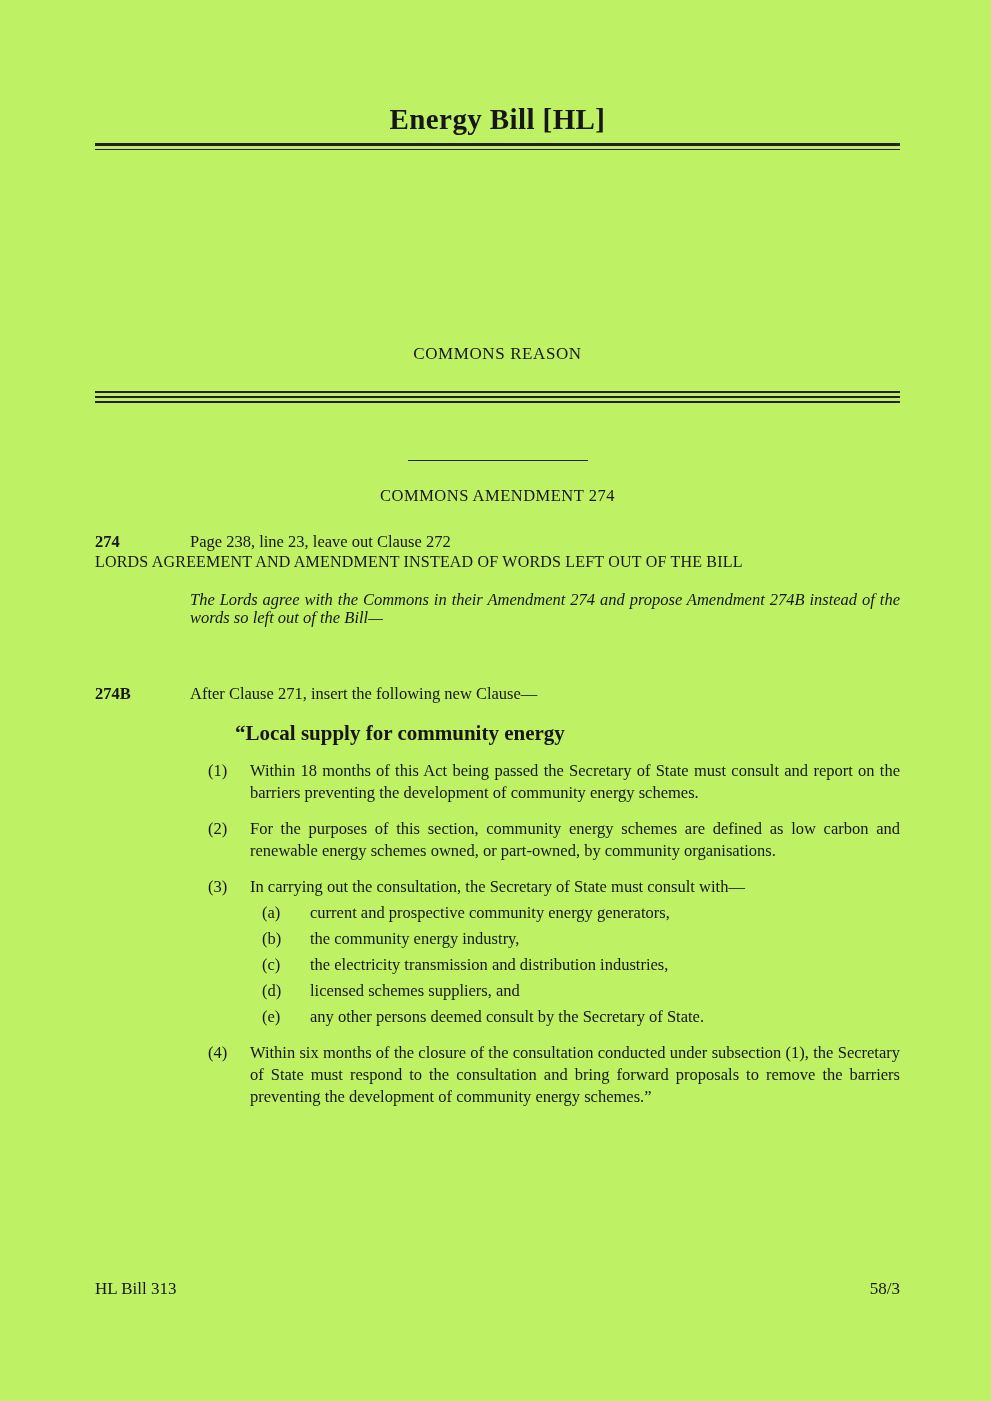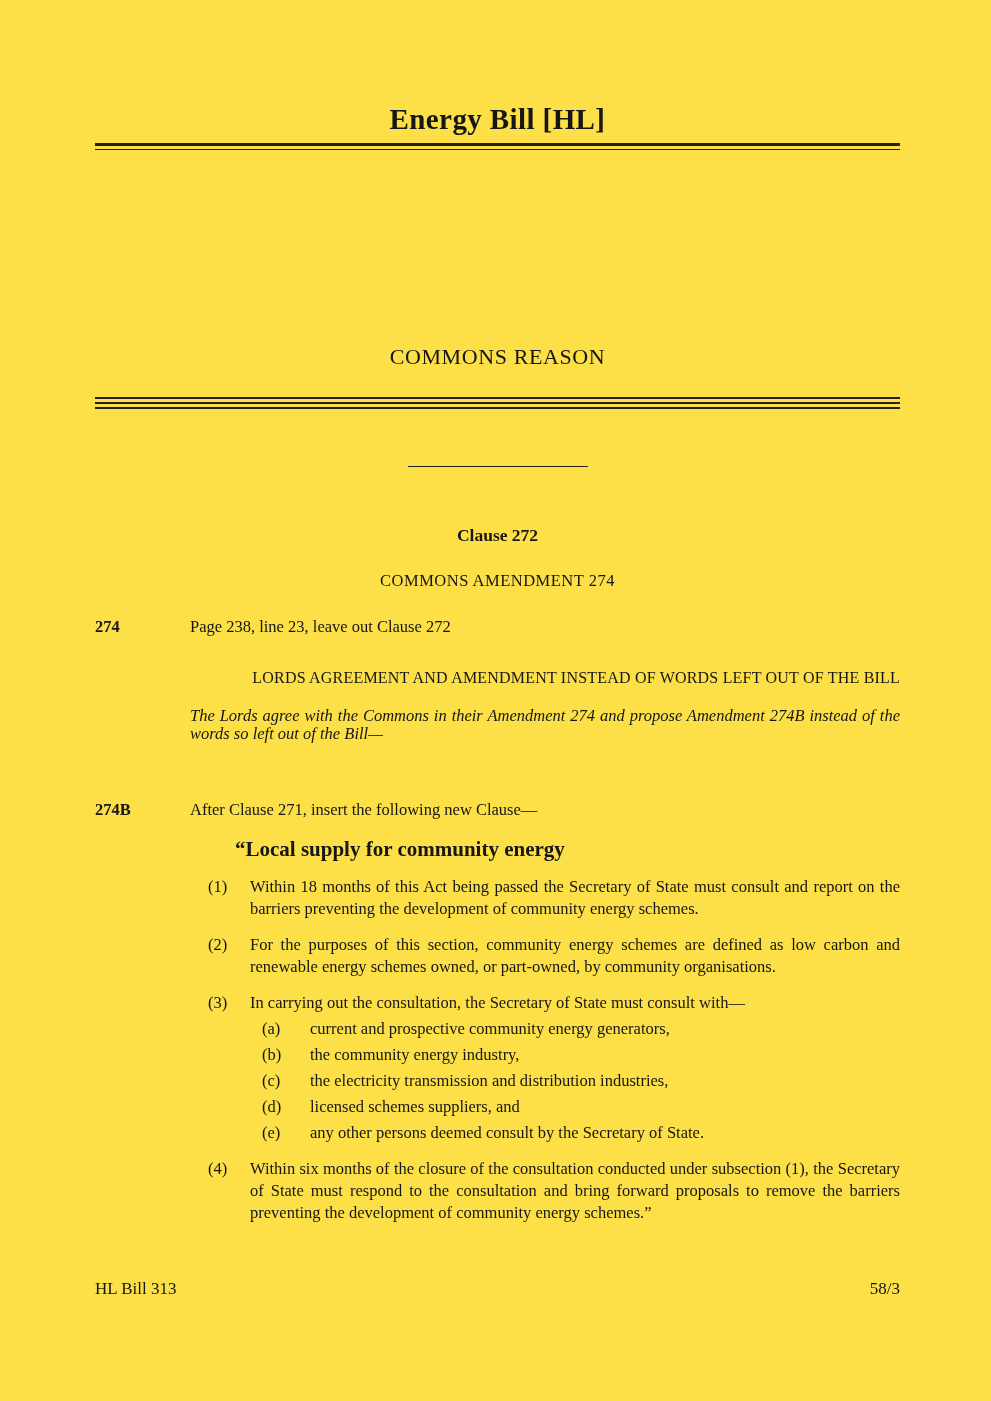--- a/index.html
+++ b/index.html
@@ -1,21 +1,21 @@
 <!DOCTYPE html>
 <html><head>
 <meta charset="utf-8">
 <style>
   * { margin: 0; padding: 0; box-sizing: border-box; }
   html, body { background: #ffffff; }
   .page {
     position: relative;
     width: 991px;
     height: 1401px;
-    background: #fde047;
+    background: #bef264;
     font-family: "Liberation Serif", serif;
     color: #161616;
     overflow: hidden;
     margin: 0 auto;
   }
   .content { position: absolute; left: 95px; right: 91px; top: 0; }
 
   .doc-title {
     margin-top: 103px;
     text-align: center;
@@ -26,21 +26,21 @@
   .title-rule {
     margin-top: 7px;
     height: 7px;
     border-top: 3px solid #222;
     border-bottom: 1px solid #222;
   }
 
   .section-heading {
     margin-top: 194px;
     text-align: center;
-    font-size: 22px;
+    font-size: 17px;
     letter-spacing: 0.6px;
   }
 
   .ref-box { margin-top: 27px; }
   .ref-rule-top { height: 6px; border-top: 2px solid #222; border-bottom: 1px solid #222; }
   .ref-note {
     padding: 7px 10px 6px;
     text-align: center;
     font-style: italic;
     font-size: 16.5px;
@@ -64,22 +64,21 @@
     text-align: center;
     font-size: 16.5px;
     letter-spacing: 0.5px;
   }
 
   .amd-row { display: flex; margin-top: 25px; font-size: 16.5px; line-height: 22px; }
   .amd-num { width: 95px; font-weight: 700; }
   .amd-text { flex: 1; }
 
   .lords-heading {
-    margin-top: 31px;
-    text-align: right;
+    text-align: left;
     font-size: 16px;
     letter-spacing: 0.2px;
   }
   .lords-note {
     margin-top: 20px;
     margin-left: 95px;
     font-style: italic;
     font-size: 16.5px;
     line-height: 18px;
     text-align: justify;
@@ -123,21 +122,20 @@
 
     <div class="section-heading">COMMONS REASON</div>
 
     <div class="ref-box">
       <div class="ref-rule-top"></div>
       <div class="ref-rule-bottom"></div>
     </div>
 
     <div class="short-rule"></div>
 
-    <div class="clause-heading">Clause 272</div>
     <div class="amendment-heading">COMMONS AMENDMENT 274</div>
 
     <div class="amd-row">
       <div class="amd-num">274</div>
       <div class="amd-text">Page 238, line 23, leave out Clause 272</div>
     </div>
 
     <div class="lords-heading">LORDS AGREEMENT AND AMENDMENT INSTEAD OF WORDS LEFT OUT OF THE BILL</div>
     <div class="lords-note">The Lords agree with the Commons in their Amendment 274 and propose Amendment 274B instead of the words so left out of the Bill—</div>
 

